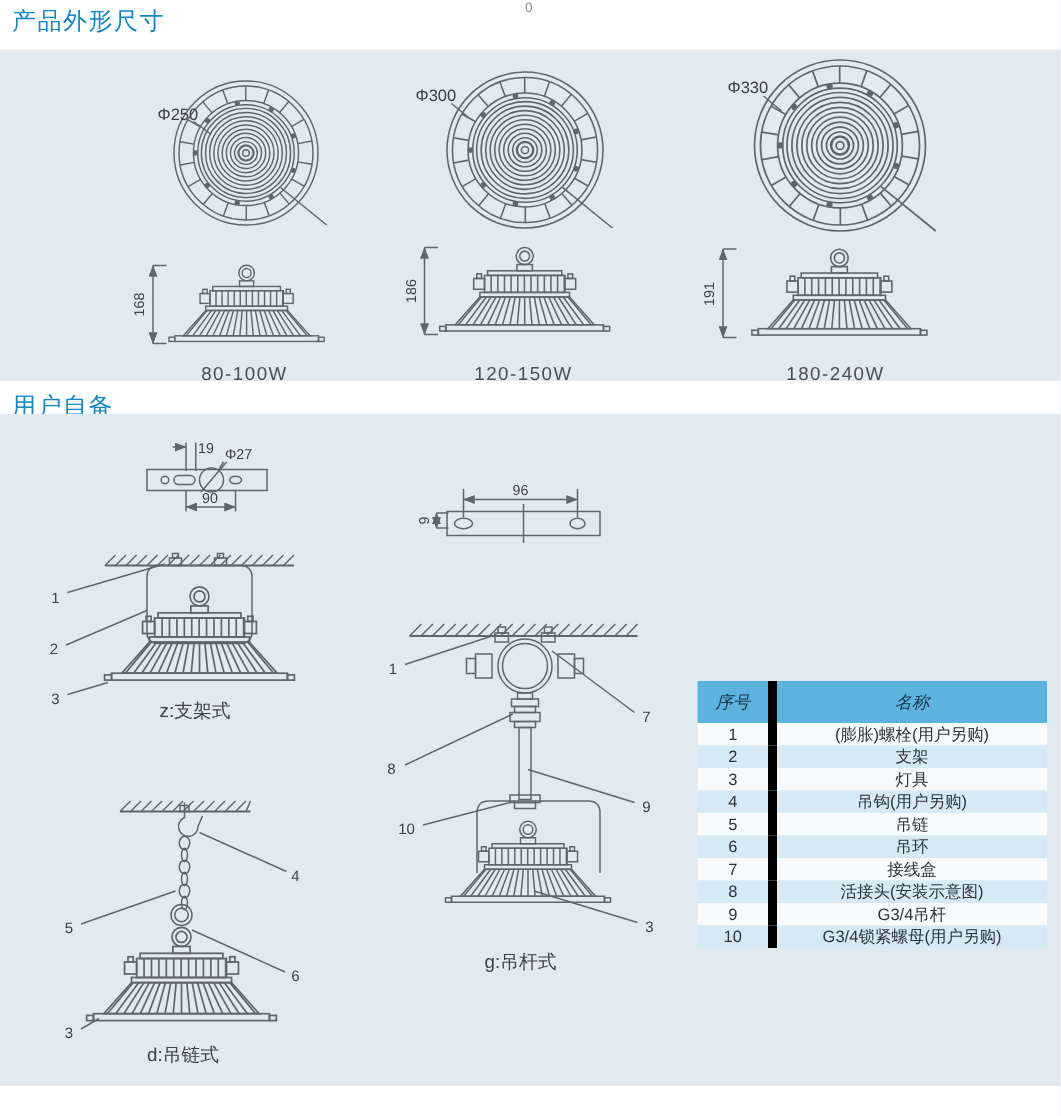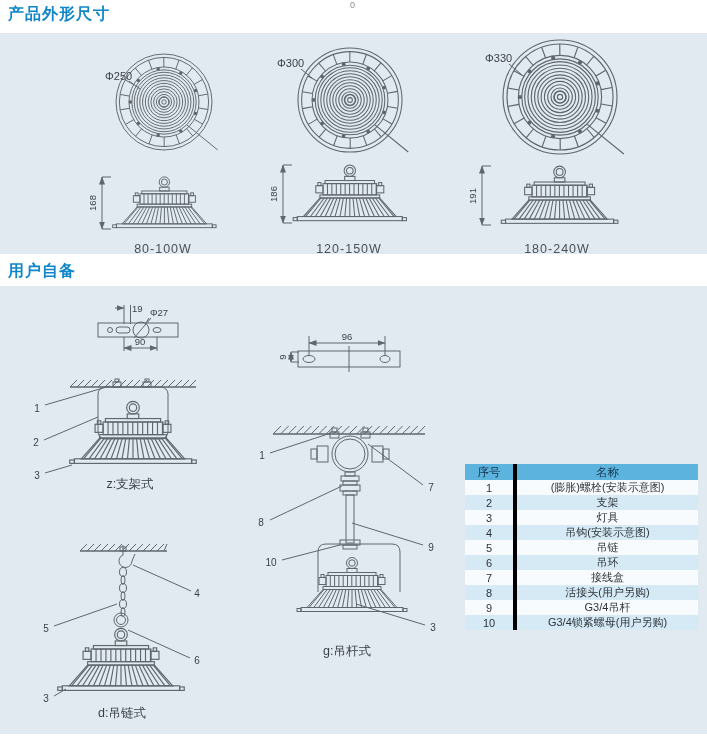--- a/index.html
+++ b/index.html
@@ -4,44 +4,44 @@
 <style>
   :root{
     --accent:#1187c9; --panel-bg:#e1eaf1; --table-header-bg:#5bb3de;
     --table-stripe:#d6eaf6; --table-row:#f7fbfe; --line:#5f666c; --text:#3c4147;
   }
   html,body{margin:0;padding:0;}
   body{width:707px;height:744px;position:relative;background:#fff;
        font-family:"Liberation Sans",sans-serif;overflow:hidden;}
   .panel{position:absolute;left:0;width:707px;background:var(--panel-bg);}
   #panel-dims{top:33px;height:221px;}
-  #panel-install{top:286px;height:448px;}
+  #panel-install{top:276px;height:448px;}
   .section-title{position:absolute;left:8px;color:var(--accent);
-                 font-size:16px;font-weight:bold;letter-spacing:1px;}
+                 font-size:16px;font-weight:normal;letter-spacing:1px;}
   #title-dims{top:4px;}
   #title-install{top:261px;}
   #top-mark{position:absolute;left:350px;top:0;font-size:9px;color:#8a8f94;}
   .panel svg{position:absolute;left:0;top:0;display:block;}
   svg .st{stroke:var(--line);fill:none;stroke-width:1;}
   svg .st2{stroke:var(--line);fill:none;stroke-width:1.4;}
   svg .fl{fill:var(--line);stroke:none;}
   svg text{fill:var(--text);stroke:none;font-family:"Liberation Sans",sans-serif;}
   svg text.dimtxt{font-size:9.5px;}
   svg text.philbl{font-size:11px;}
   svg text.leadnum{font-size:10px;}
   svg text.cap{font-size:12.5px;}
   svg text.wattcap{font-size:12.5px;fill:#4a5055;letter-spacing:1px;}
   #parts-table{position:absolute;left:465px;top:178px;width:233px;
                border-collapse:collapse;table-layout:fixed;
                font-size:11px;color:#2e3338;text-align:center;}
   #parts-table col.c1{width:50px;}
   #parts-table th{background:var(--table-header-bg);color:#17344e;
-                  font-weight:normal;height:16px;font-size:11.5px;padding:0;}
+                  font-weight:normal;height:28px;font-size:11.5px;padding:0;font-style:italic;}
   #parts-table td{height:15px;padding:0;}
-  #parts-table th+th, #parts-table td+td{border-left:4px solid #000000;}
+  #parts-table th+th, #parts-table td+td{border-left:6px solid #000000;}
   #parts-table tbody tr:nth-child(odd) td{background:var(--table-row);}
   #parts-table tbody tr:nth-child(even) td{background:var(--table-stripe);}
 </style>
 </head>
 <body>
 
 <span id="top-mark">0</span>
 
 <div class="section-title" id="title-dims">产品外形尺寸</div>
 
@@ -397,49 +397,49 @@
       </colgroup>
     <thead>
       <tr>
         <th>序号</th>
         <th>名称</th>
       </tr>
     </thead>
     <tbody>
       <tr>
         <td>1</td>
-        <td>(膨胀)螺栓(安装示意图)</td>
+        <td>(膨胀)螺栓(用户另购)</td>
         </tr>
       <tr>
         <td>2</td>
         <td>支架</td>
         </tr>
       <tr>
         <td>3</td>
         <td>灯具</td>
         </tr>
       <tr>
         <td>4</td>
-        <td>吊钩(安装示意图)</td>
+        <td>吊钩(用户另购)</td>
         </tr>
       <tr>
         <td>5</td>
         <td>吊链</td>
         </tr>
       <tr>
         <td>6</td>
         <td>吊环</td>
         </tr>
       <tr>
         <td>7</td>
         <td>接线盒</td>
         </tr>
       <tr>
         <td>8</td>
-        <td>活接头(用户另购)</td>
+        <td>活接头(安装示意图)</td>
         </tr>
       <tr>
         <td>9</td>
         <td>G3/4吊杆</td>
         </tr>
       <tr>
         <td>10</td>
         <td>G3/4锁紧螺母(用户另购)</td>
         </tr>
     </tbody>

